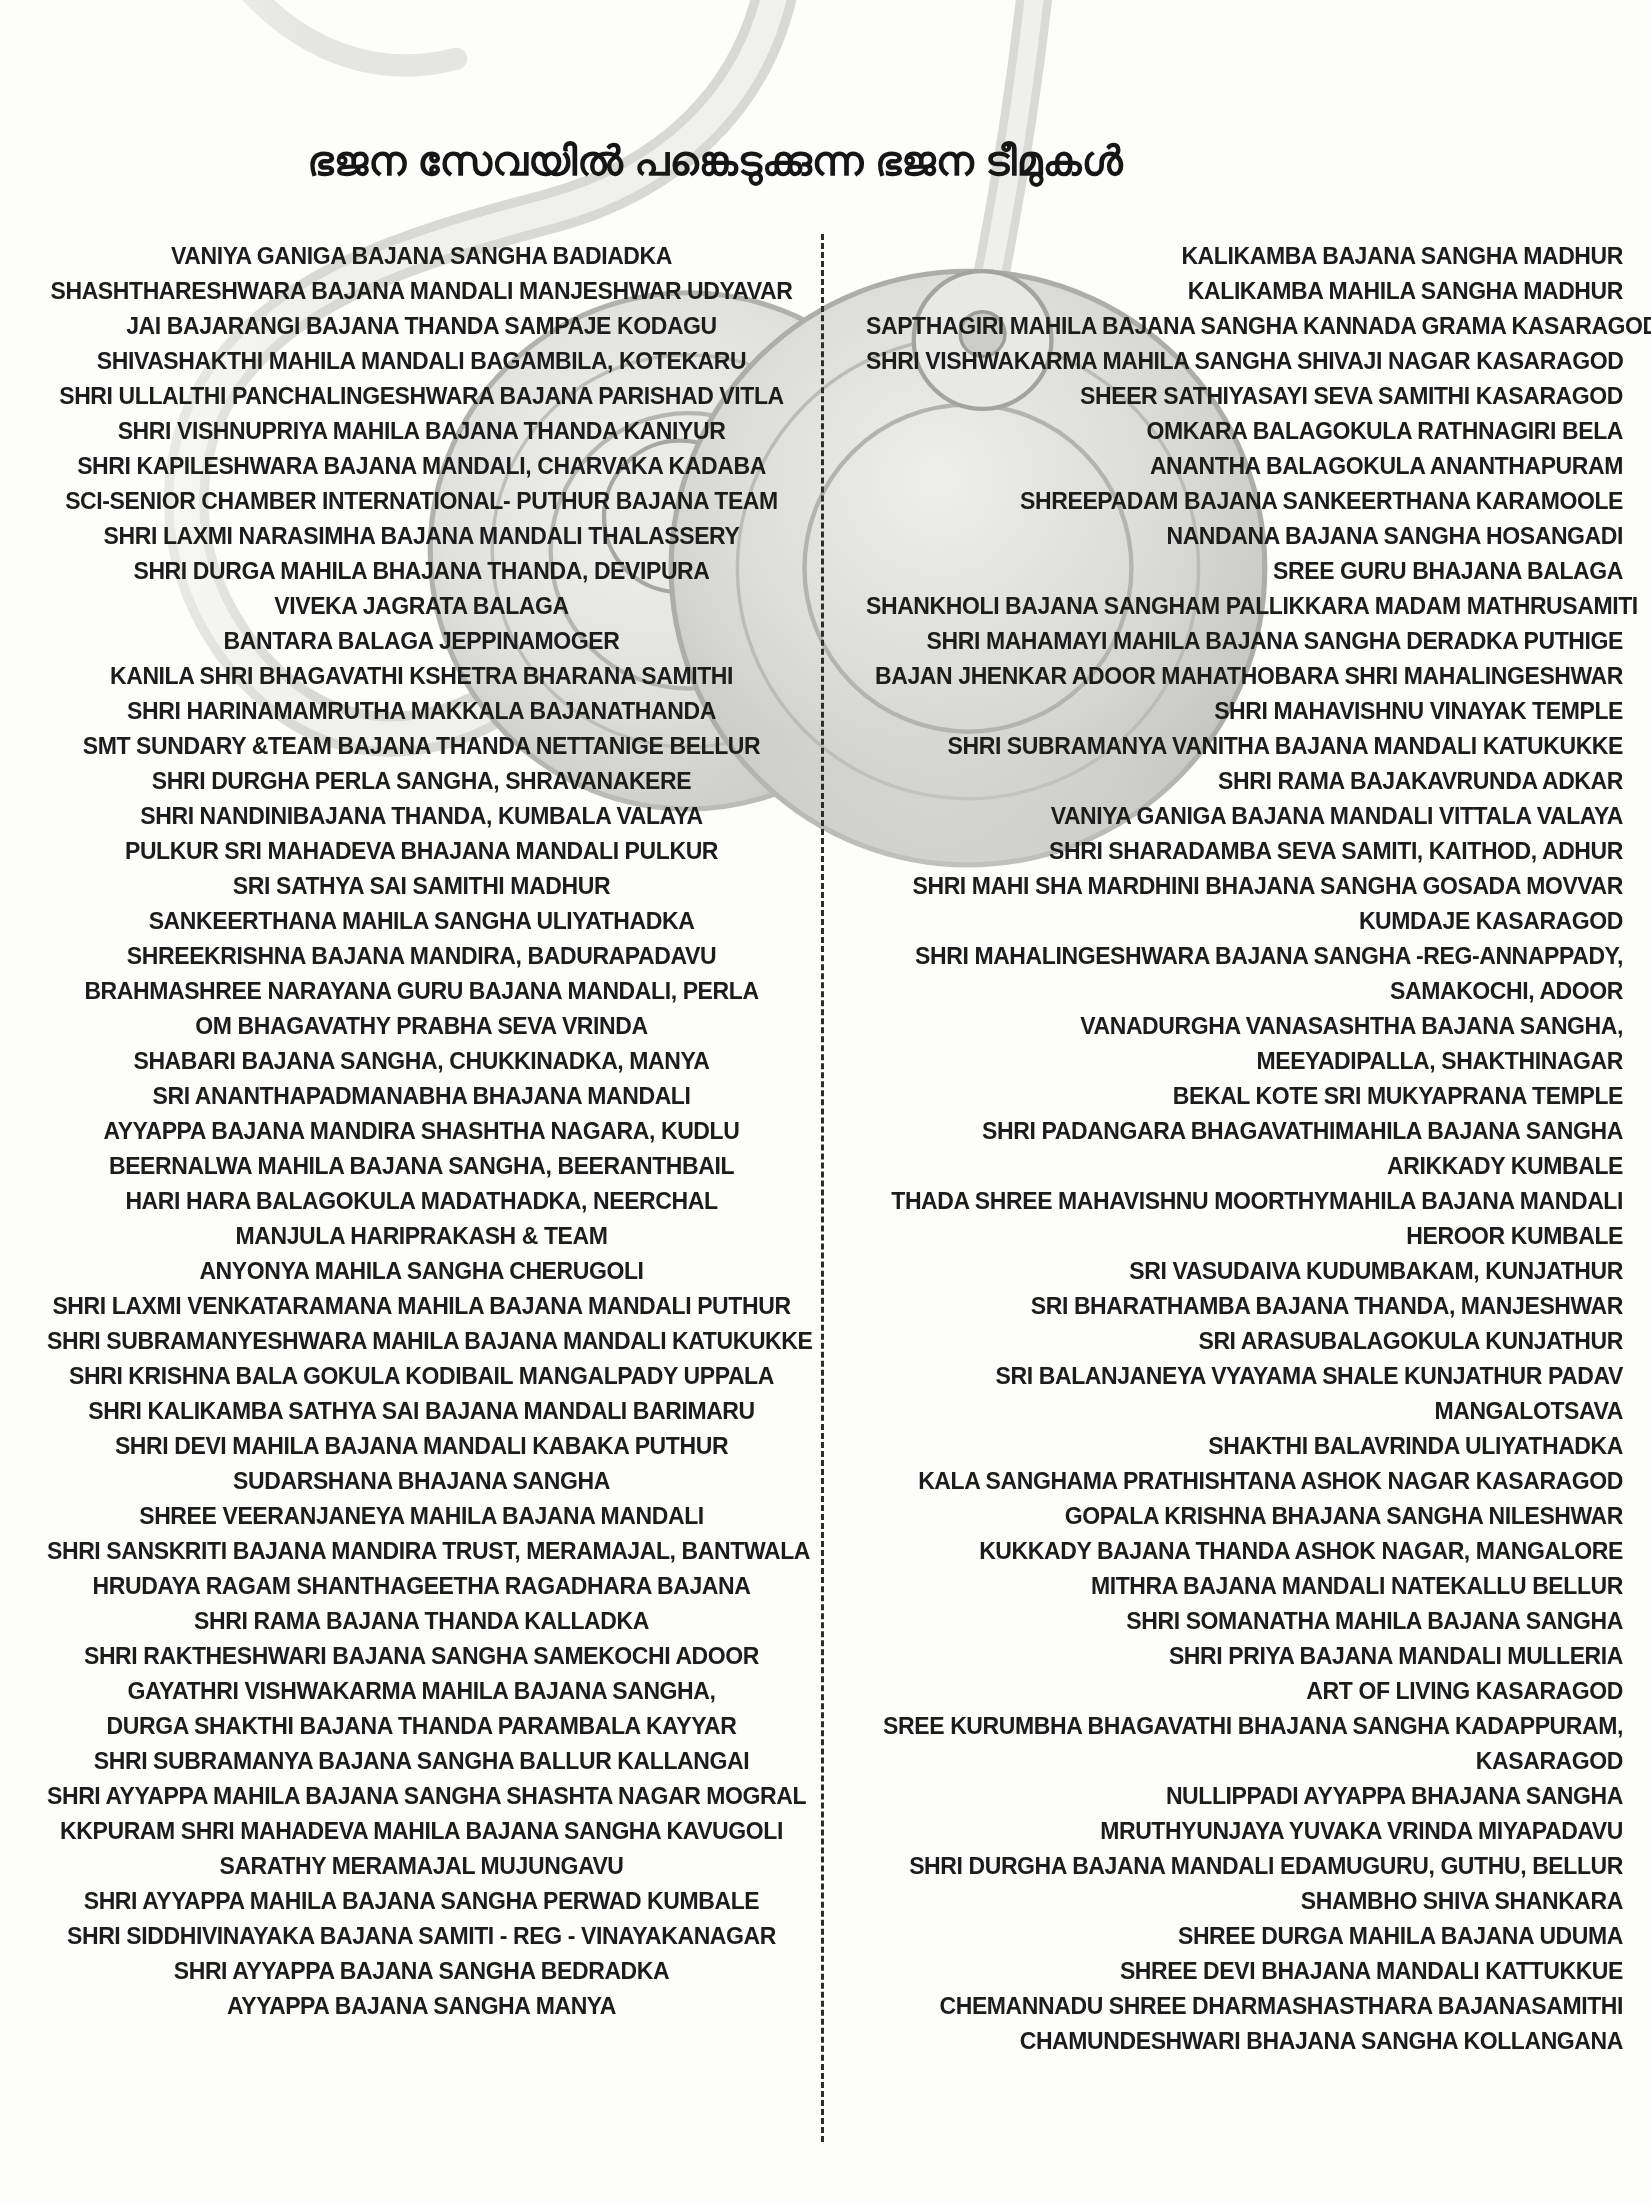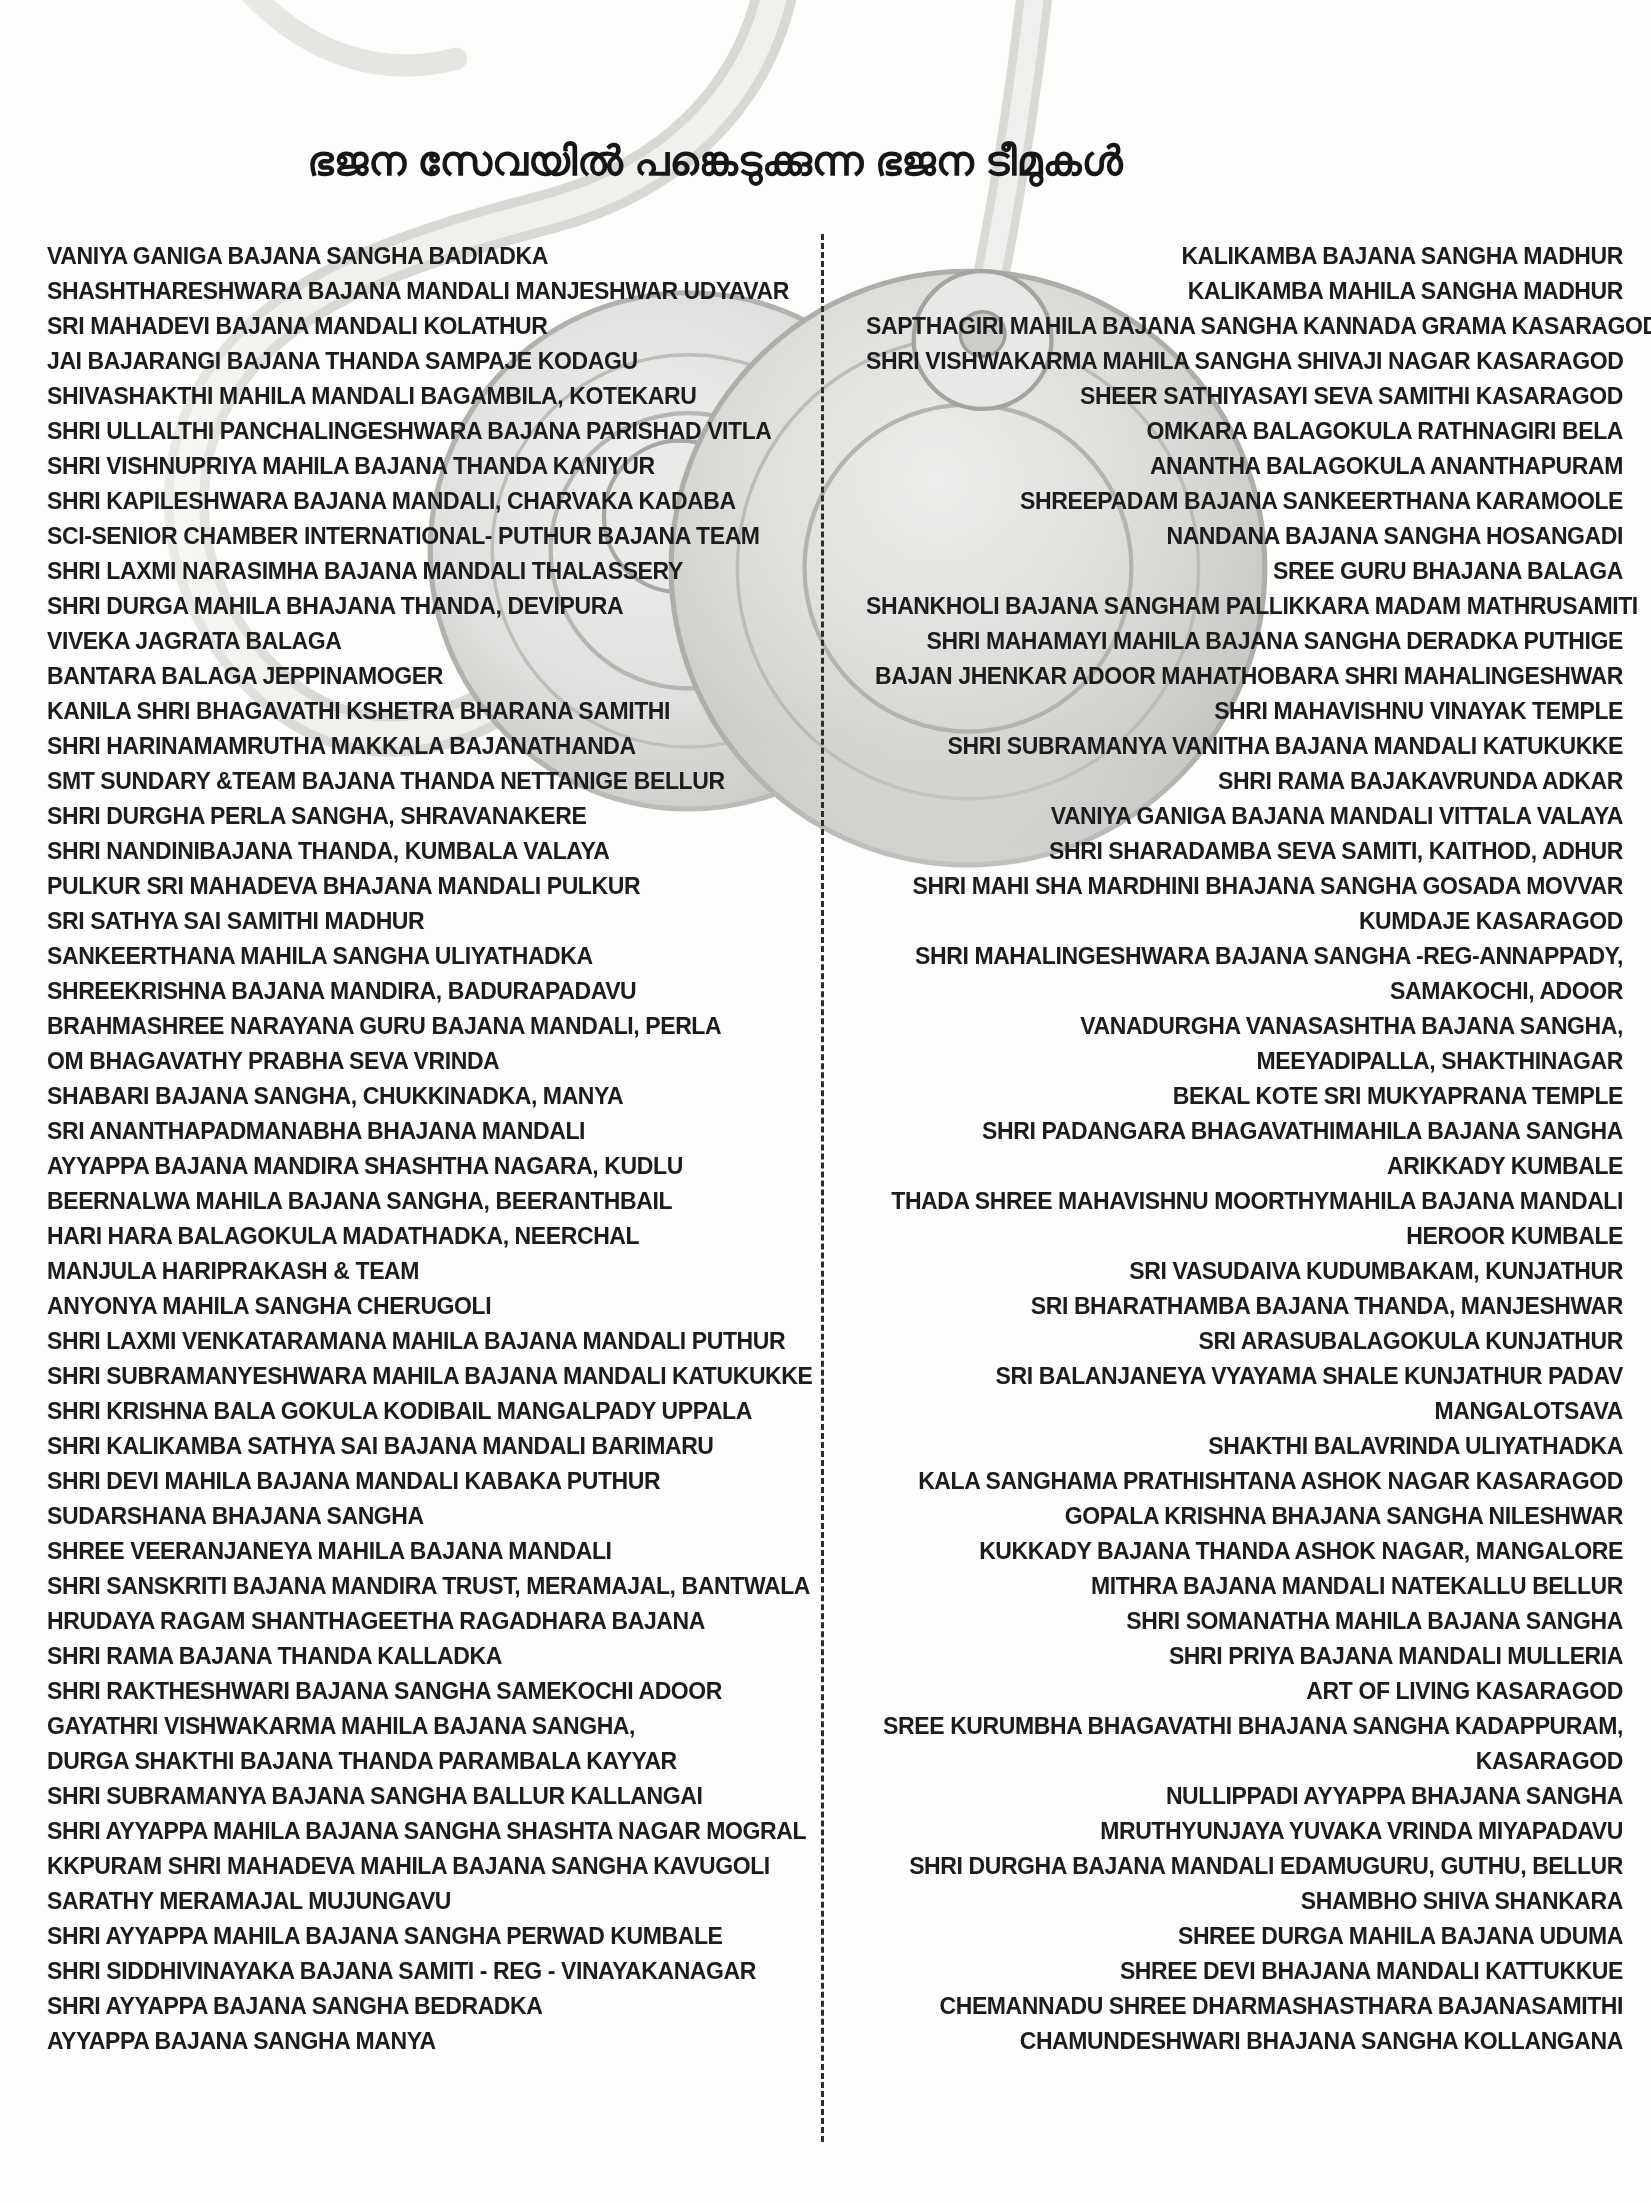--- a/index.html
+++ b/index.html
@@ -42,21 +42,21 @@
     z-index: 3;
     font-weight: bold;
     font-size: 23px;
     line-height: 35px;
     letter-spacing: -0.4px;
     white-space: nowrap;
   }
   #col-left {
     left: 47px;
     width: 749px;
-    text-align: left;
+    text-align: center;
   }
   #col-right {
     left: 866px;
     width: 757px;
     text-align: right;
   }
   #divider {
     position: absolute;
     left: 821px;
     top: 234px;
@@ -132,21 +132,20 @@
 
     <rect x="0" y="850" width="1920" height="650" fill="url(#fadeBottom)"></rect>
     <rect x="0" y="0" width="360" height="1500" fill="url(#fadeLeft)"></rect>
   </svg>
 
   <div id="title">ഭജന സേവയിൽ പങ്കെടുക്കുന്ന ഭജന ടീമുകൾ</div>
 
   <div id="col-left" class="col">
       <div class="line">VANIYA GANIGA BAJANA SANGHA BADIADKA</div>
       <div class="line">SHASHTHARESHWARA BAJANA MANDALI MANJESHWAR UDYAVAR</div>
-      <div class="line">SRI MAHADEVI BAJANA MANDALI KOLATHUR</div>
       <div class="line">JAI BAJARANGI BAJANA THANDA SAMPAJE KODAGU</div>
       <div class="line">SHIVASHAKTHI MAHILA MANDALI BAGAMBILA, KOTEKARU</div>
       <div class="line">SHRI ULLALTHI PANCHALINGESHWARA BAJANA PARISHAD VITLA</div>
       <div class="line">SHRI VISHNUPRIYA MAHILA BAJANA THANDA KANIYUR</div>
       <div class="line">SHRI KAPILESHWARA BAJANA MANDALI, CHARVAKA KADABA</div>
       <div class="line">SCI-SENIOR CHAMBER INTERNATIONAL- PUTHUR BAJANA TEAM</div>
       <div class="line">SHRI LAXMI NARASIMHA BAJANA MANDALI THALASSERY</div>
       <div class="line">SHRI DURGA MAHILA BHAJANA THANDA, DEVIPURA</div>
       <div class="line">VIVEKA JAGRATA BALAGA</div>
       <div class="line">BANTARA BALAGA JEPPINAMOGER</div>

